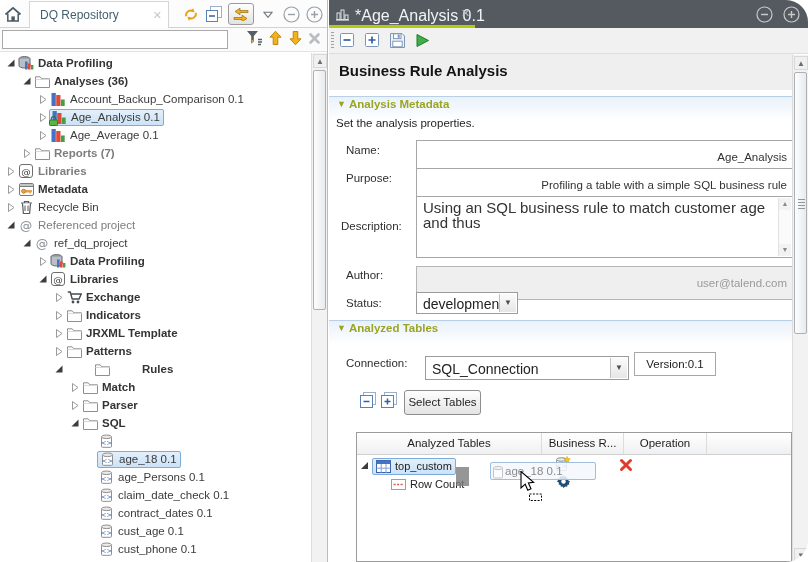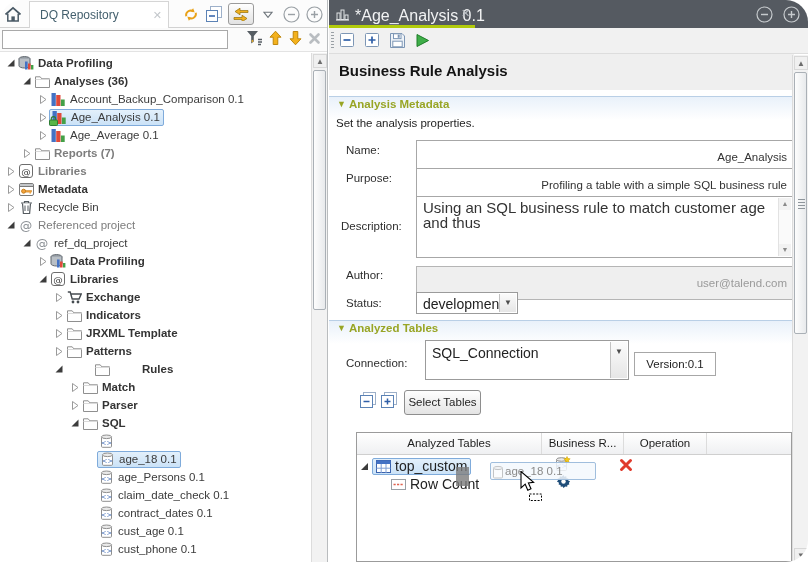--- a/index.html
+++ b/index.html
@@ -68,21 +68,21 @@
   .combo .cv { position:absolute; left:6px; top:3px; font-size:14px; color:#222; white-space:nowrap; }
   .combo .cbtn { position:absolute; right:1px; top:1px; bottom:1px; width:17px; background:linear-gradient(#fbfbfb,#e6e6e6); border-left:1px solid #c2c2c2; text-align:center; color:#4c4c4c; font-size:8px; line-height:18px; }
   .version-box { position:absolute; border:1px solid #a7a7a7; background:#fff; font-size:11.5px; color:#222; text-align:center; }
   .btn { position:absolute; border:1px solid #8e8e8e; border-radius:3px; background:linear-gradient(#fefefe,#e4e4e4); font-size:11.5px; color:#1f1f1f; text-align:center; }
   .mini-box { position:absolute; }
 
   
   .an-table { position:absolute; left:27px; top:432px; width:436px; height:130px; border:1px solid #9b9b9b; background:#fff; }
   .an-head { position:absolute; left:0; top:0; width:100%; height:22px; background:linear-gradient(#ffffff,#eff0f2); border-bottom:1px solid #cfcfcf; display:flex; }
   .an-hc { font-size:11.5px; color:#1d1d1d; text-align:center; line-height:21px; border-right:1px solid #dcdcdc; overflow:hidden; white-space:nowrap; }
-  .an-row { position:absolute; font-size:14px; color:#222; display:flex; align-items:center; height:18px; }
+  .an-row { position:absolute; font-size:11px; color:#222; display:flex; align-items:center; height:18px; }
   .sel-cell { display:inline-flex; align-items:center; background:linear-gradient(#e3f0fb,#cbe2f7); border:1px solid #7fabdb; border-radius:2px; height:17px; padding:0 3px; overflow:hidden; }
   .cell-ic { position:absolute; }
 
   .ghost-box { position:absolute; left:133px; top:29px; width:106px; height:18px; border:1px solid #a0bedd; background:rgba(243,248,253,.85); border-radius:2px; display:flex; align-items:center; font-size:11.5px; color:#8a8a8a; padding-left:14px; }
   .ghost-ic { position:absolute; left:1px; top:2px; opacity:.55; }
   .drag-rect { position:absolute; left:99px; top:34px; width:13px; height:19px; background:#7c7c7c; opacity:.8; }
   .cursor { position:absolute; left:163px; top:38px; }
 </style>
 </head>
 <body>
@@ -637,21 +637,21 @@
       <div class="combo" style="left:87px; top:202px; width:102px; height:22px">
         <span class="cv">development</span>
         <span class="cbtn">▼</span>
       </div>
 
       <div class="sect-sep" style="top:230px"></div>
       <span class="sect-tri" style="left:8px; top:233px">▼</span>
       <span class="sect-title" style="left:20px; top:232px">Analyzed Tables</span>
 
       <span class="flabel" style="left:17px; top:267px">Connection:</span>
-      <div class="combo" style="left:96px; top:250px; width:204px; height:40px">
+      <div class="combo" style="left:96px; top:266px; width:204px; height:24px">
         <span class="cv" style="top:4px">SQL_Connection</span>
         <span class="cbtn" style="line-height:20px">▼</span>
       </div>
       <div class="version-box" style="left:305px; top:262px; width:82px; height:24px; line-height:22px">Version:0.1</div>
 
       <span class="mini-box" style="left:31px; top:302px"><svg width="16" height="16">
             <rect x="3.5" y="0.5" width="12" height="12" fill="#fff" stroke="#9db0c9"></rect>
             <rect x="0.5" y="3.5" width="12" height="12" fill="#fff" stroke="#5b82b5"></rect>
             <path d="M3.5 9.5 h6" stroke="#2f5fa8" stroke-width="1.5"></path>
           </svg></span>

